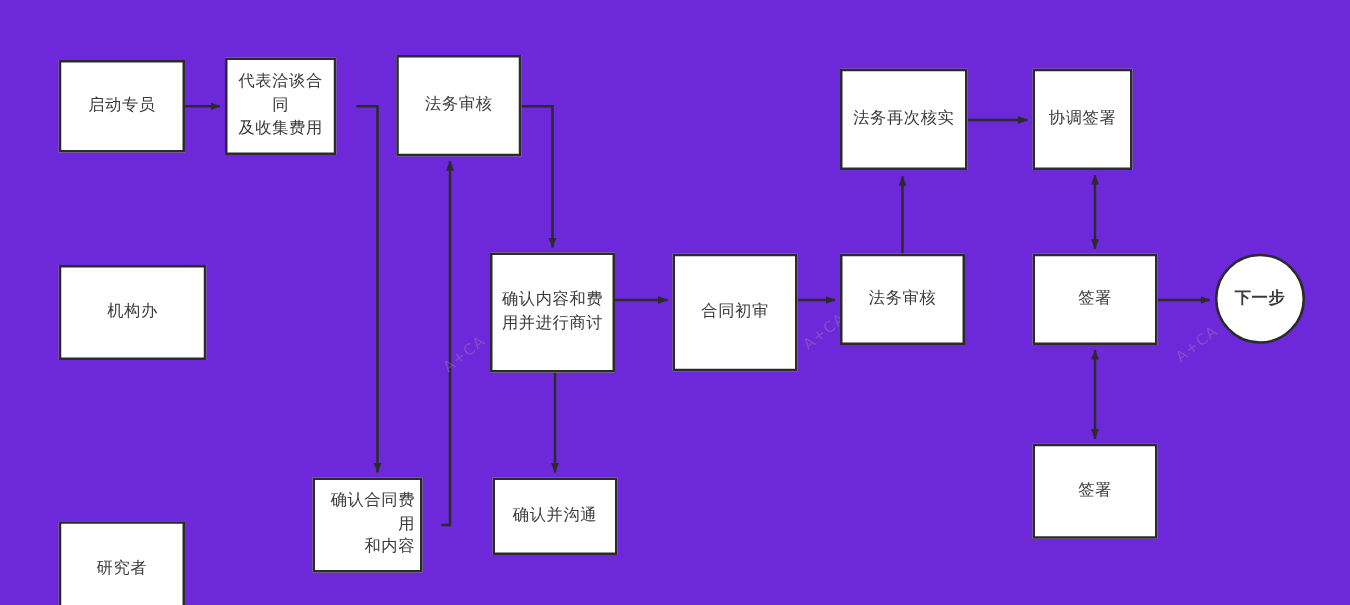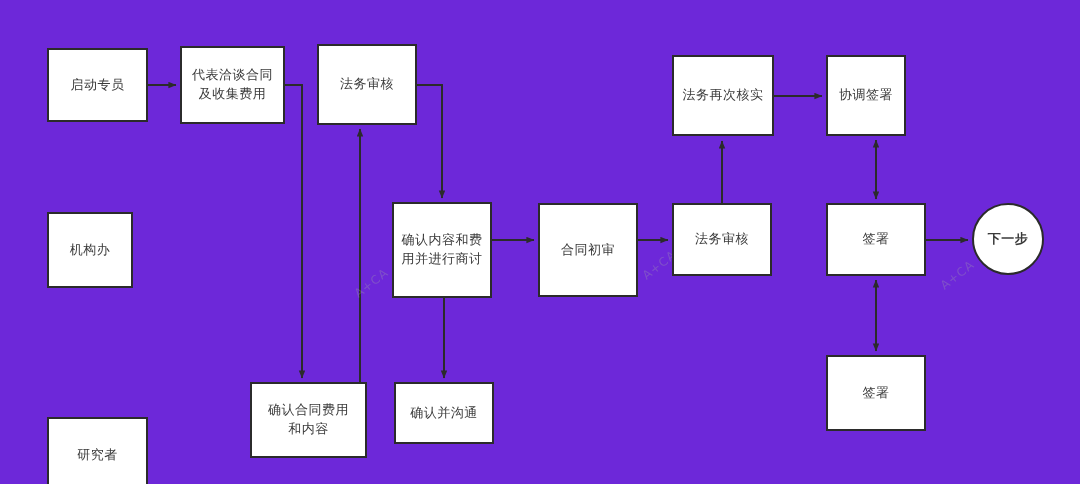--- a/index.html
+++ b/index.html
@@ -98,38 +98,38 @@
       <path d="M876,280 L876,351" marker-end="url(#ah)" marker-start="url(#ah-start)"></path>
 
       <path d="M926,240 L968,240" marker-end="url(#ah)"></path>
     </g>
   </svg>
 
   <div class="node" style="left:47px; top:48px; width:101px; height:74px;">
     <span class="node-label">启动专员</span>
   </div>
 
-  <div class="node" style="left:180px; top:46px; width:105px; height:78px;">
+  <div class="node" style="left:180px; top:46px; width:89px; height:78px;">
     <span class="node-label">代表洽谈合同
 及收集费用</span>
   </div>
 
   <div class="node" style="left:317px; top:44px; width:100px; height:81px;">
     <span class="node-label">法务审核</span>
   </div>
 
   <div class="node" style="left:672px; top:55px; width:102px; height:81px;">
     <span class="node-label">法务再次核实</span>
   </div>
 
   <div class="node" style="left:826px; top:55px; width:80px; height:81px;">
     <span class="node-label">协调签署</span>
   </div>
 
-  <div class="node" style="left:47px; top:212px; width:86px; height:76px;">
+  <div class="node" style="left:47px; top:212px; width:118px; height:76px;">
     <span class="node-label">机构办</span>
   </div>
 
   <div class="node" style="left:392px; top:202px; width:100px; height:96px;">
     <span class="node-label">确认内容和费
 用并进行商讨</span>
   </div>
 
   <div class="node" style="left:538px; top:203px; width:100px; height:94px;">
     <span class="node-label">合同初审</span>
@@ -144,21 +144,21 @@
   </div>
 
   <div class="node circle" style="left:972px; top:203px; width:72px; height:72px;">
     <span class="node-label">下一步</span>
   </div>
 
   <div class="node" style="left:47px; top:380px; width:101px; height:76px;margin-top:37px;">
     <span class="node-label">研究者</span>
   </div>
 
-  <div class="node" style="left:250px; top:382px; width:117px; height:76px;">
+  <div class="node" style="left:250px; top:382px; width:88px; height:76px;text-align:right;">
     <span class="node-label">确认合同费用
 和内容</span>
   </div>
 
   <div class="node" style="left:394px; top:382px; width:100px; height:62px;">
     <span class="node-label">确认并沟通</span>
   </div>
 
   <div class="node" style="left:826px; top:355px; width:100px; height:76px;">
     <span class="node-label">签署</span>

